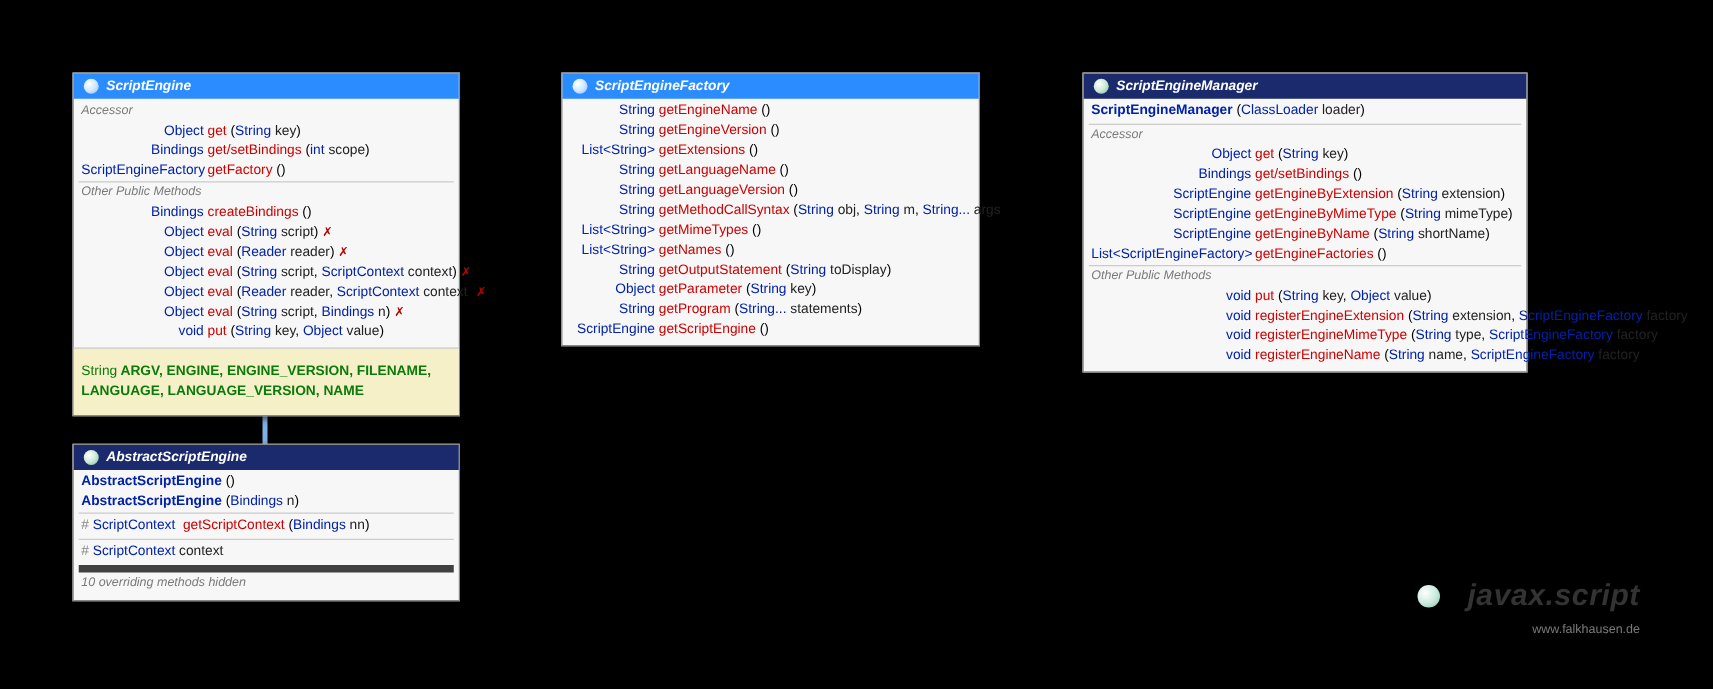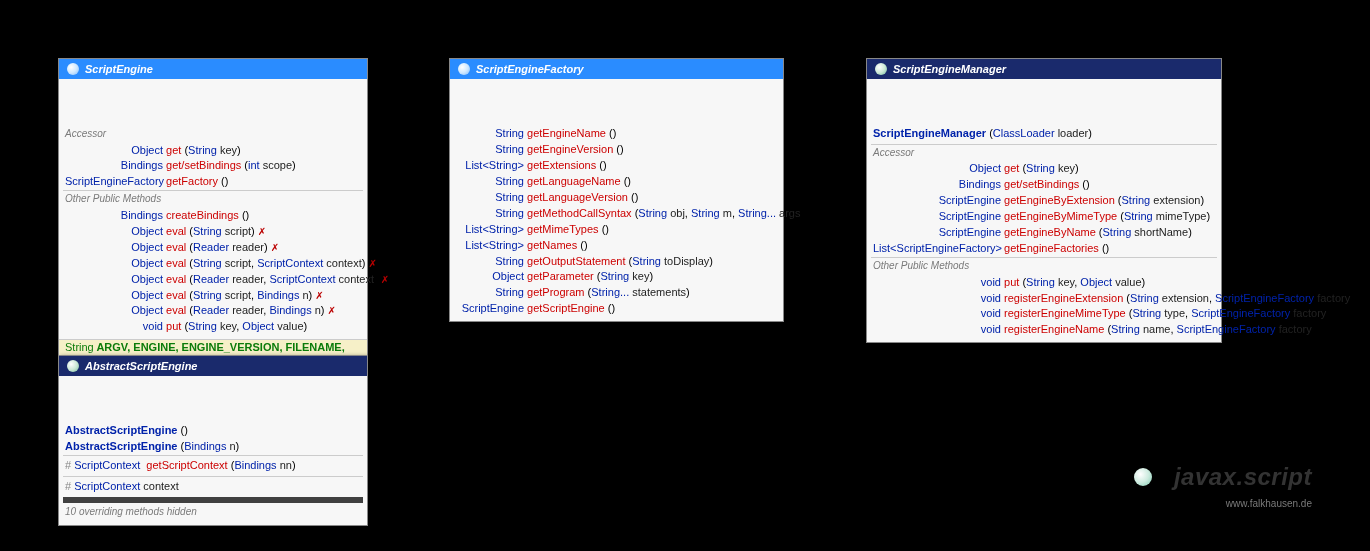--- a/index.html
+++ b/index.html
@@ -38,21 +38,20 @@
   .icon-iface {
     background: radial-gradient(circle at 35% 35%, #fff, #cfe8ff 50%, #7abaff);
   }
   .icon-class {
     background: radial-gradient(circle at 35% 35%, #fff, #cde9d6 50%, #6fb89a);
   }
   .uml-body {
     padding: 2px 4px 4px 4px;
     line-height: 1.45;
     font-size: 11px;
-    margin-top: 45px;
   }
   .section-label {
     color: #7a7a7a;
     font-style: italic;
     font-size: 10px;
     padding: 1px 2px;
     border-top: 1px solid #ccc;
   }
   .section-label.first { border-top: none; }
   .row { white-space: nowrap; padding: 0 2px; }
@@ -60,21 +59,21 @@
   .rt.type { color: #0022aa; }
   .nm-red { color: #c00; }
   .nm-blue { color: #0022aa; font-weight: bold; }
   .param-plain { color: #222; }
   .param-type { color: #0022aa; }
   .exc { color: #b00; font-size: 10px; }
   .constants {
     background: #f6f0c8;
     color: #0a7b0a;
     font-weight: bold;
-    padding: 0 6px;
+    padding: 11px 6px;
     border-top: 1px solid #ccc;
     line-height: 1.4;
   }
   .protected { color: #888; }
   .field-row { border-top: 1px solid #ccc; padding:2px; }
   .hidden-note { color: #7a7a7a; font-style: italic; font-size: 10px; border-top:6px solid #404040; padding:2px; }
   .connector {
     position: absolute;
     background: #7fb1e6;
   }
@@ -128,21 +127,20 @@
         <div class="row"><span class="rt type">ScriptEngineFactory</span> <span class="nm-red">getFactory</span> ()</div>
       </div>
     <div class="section-label">Other Public Methods</div>
     <div>
         <div class="row"><span class="rt type">Bindings</span> <span class="nm-red">createBindings</span> ()</div>
         <div class="row"><span class="rt type">Object</span> <span class="nm-red">eval</span> (<span class="param-type">String</span> <span class="param-plain">script</span>) <span class="exc">✗</span></div>
         <div class="row"><span class="rt type">Object</span> <span class="nm-red">eval</span> (<span class="param-type">Reader</span> <span class="param-plain">reader</span>) <span class="exc">✗</span></div>
         <div class="row"><span class="rt type">Object</span> <span class="nm-red">eval</span> (<span class="param-type">String</span> <span class="param-plain">script</span>, <span class="param-type">ScriptContext</span> <span class="param-plain">context</span>) <span class="exc">✗</span></div>
         <div class="row"><span class="rt type">Object</span> <span class="nm-red">eval</span> (<span class="param-type">Reader</span> <span class="param-plain">reader</span>, <span class="param-type">ScriptContext</span> <span class="param-plain">context</span>) <span class="exc">✗</span></div>
         <div class="row"><span class="rt type">Object</span> <span class="nm-red">eval</span> (<span class="param-type">String</span> <span class="param-plain">script</span>, <span class="param-type">Bindings</span> <span class="param-plain">n</span>) <span class="exc">✗</span></div>
-        <div class="row"><span class="rt type">Object</span> <span class="nm-red">eval</span> (<span class="param-type">Reader</span> <span class="param-plain">reader</span>, <span class="param-type">Bindings</span> <span class="param-plain">n</span>) <span class="exc">✗</span></div>
         <div class="row"><span class="rt type">void</span> <span class="nm-red">put</span> (<span class="param-type">String</span> <span class="param-plain">key</span>, <span class="param-type">Object</span> <span class="param-plain">value</span>)</div>
       </div>
   </div>
   <div class="constants">
     <span class="param-plain" style="color:#0a7b0a;font-weight:normal">String</span>
     <span>ARGV, ENGINE, ENGINE_VERSION, FILENAME, LANGUAGE, LANGUAGE_VERSION, NAME</span>
   </div>
 </div>
 
 <div class="uml-box" style="left:58px; top:355px; width:310px;">

